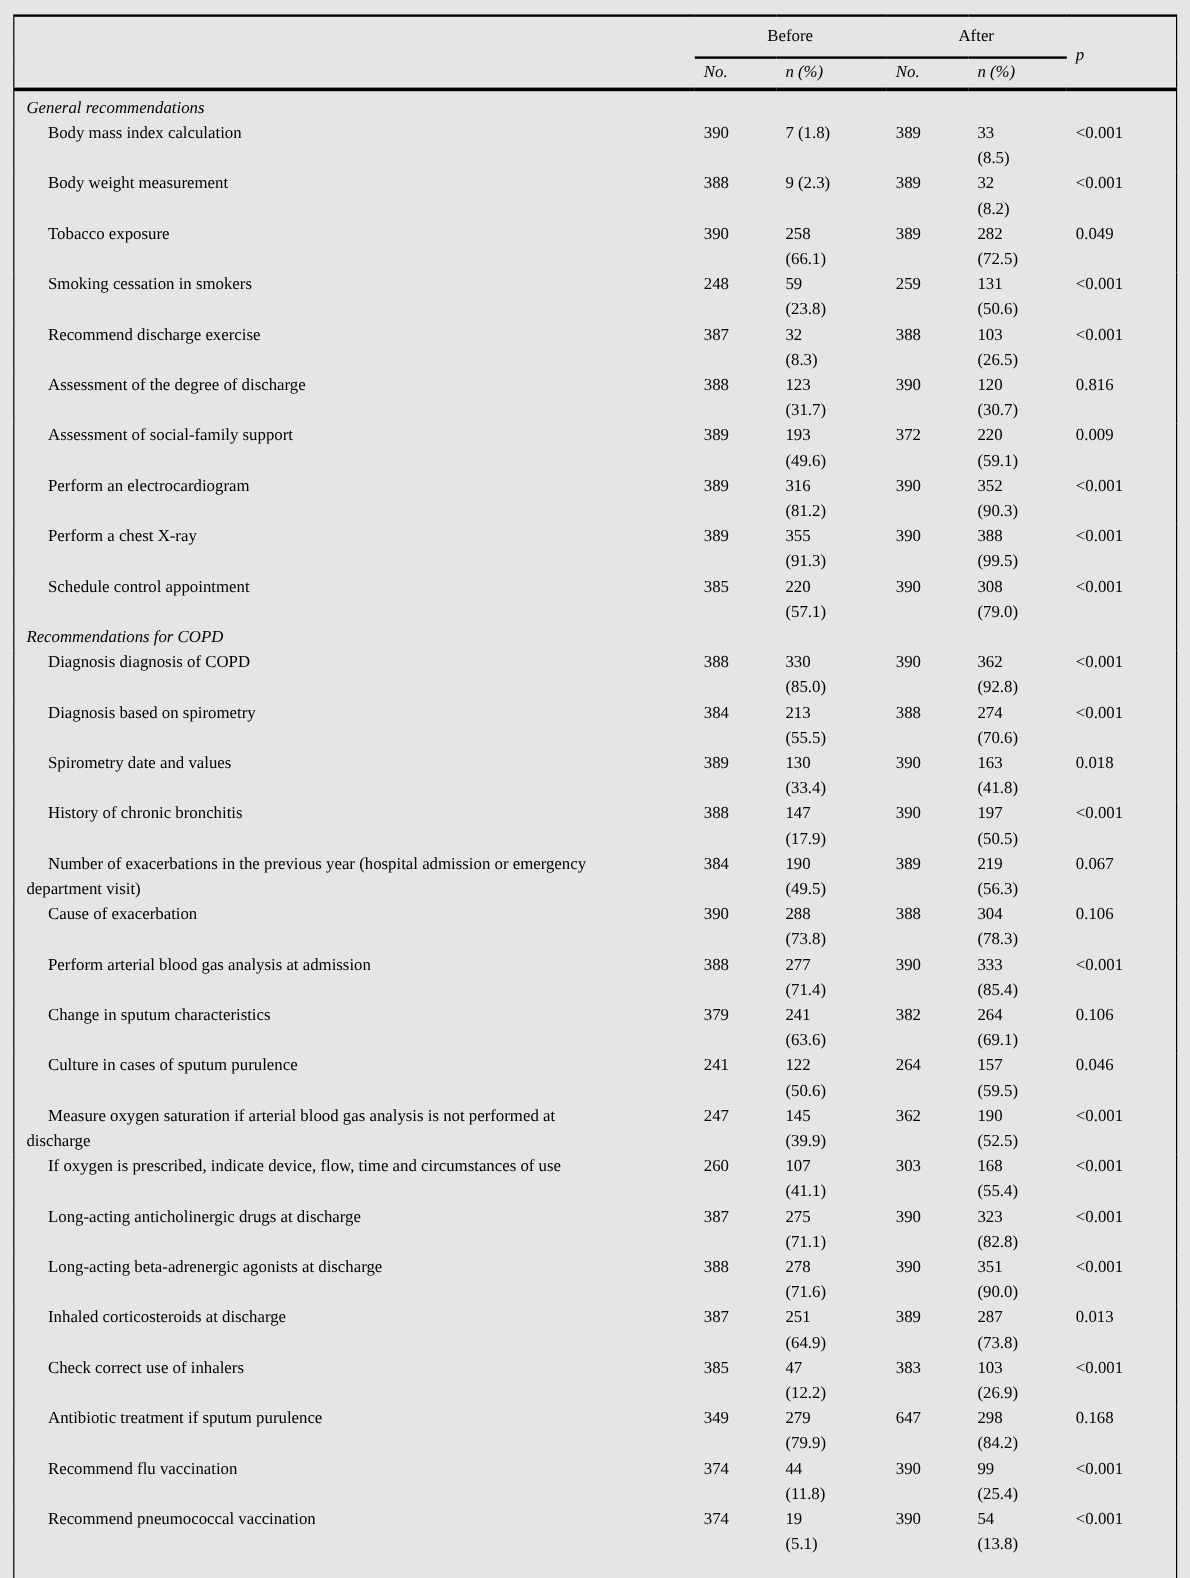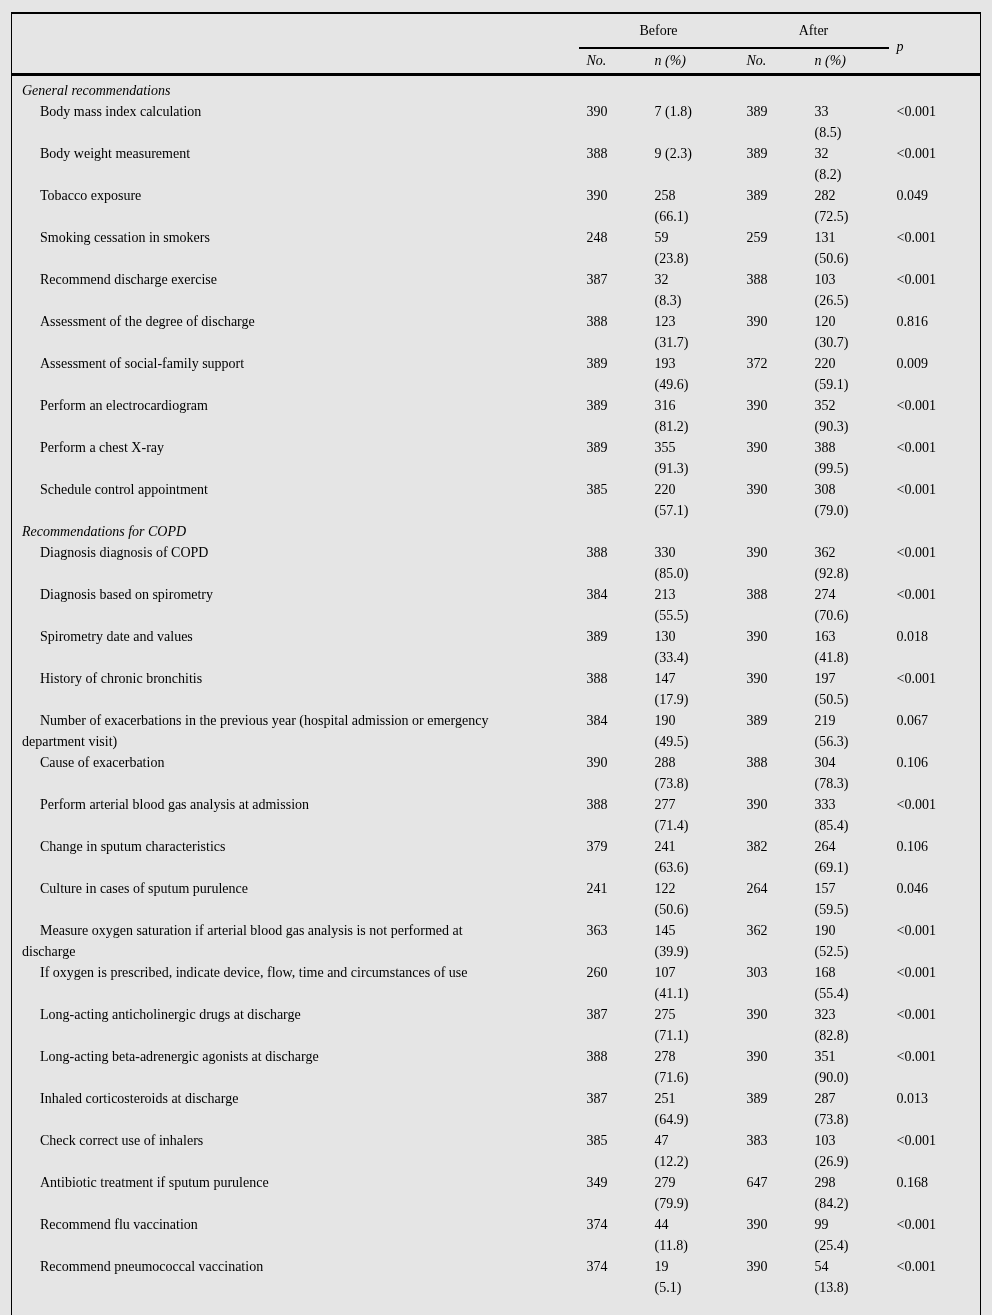--- a/index.html
+++ b/index.html
@@ -263,21 +263,21 @@
         <tr class="data-row">
           <td class="cell-label">Culture in cases of sputum purulence</td>
           <td class="cell-num">241</td>
           <td class="cell-num">122<br>(50.6)</td>
           <td class="cell-num">264</td>
           <td class="cell-num">157<br>(59.5)</td>
           <td class="cell-num">0.046</td>
         </tr>
         <tr class="data-row">
           <td class="cell-label">Measure oxygen saturation if arterial blood gas analysis is not performed at<br>discharge</td>
-          <td class="cell-num">363</td>
+          <td class="cell-num">247</td>
           <td class="cell-num">145<br>(39.9)</td>
           <td class="cell-num">362</td>
           <td class="cell-num">190<br>(52.5)</td>
           <td class="cell-num">&lt;0.001</td>
         </tr>
         <tr class="data-row">
           <td class="cell-label">If oxygen is prescribed, indicate device, flow, time and circumstances of use</td>
           <td class="cell-num">260</td>
           <td class="cell-num">107<br>(41.1)</td>
           <td class="cell-num">303</td>

